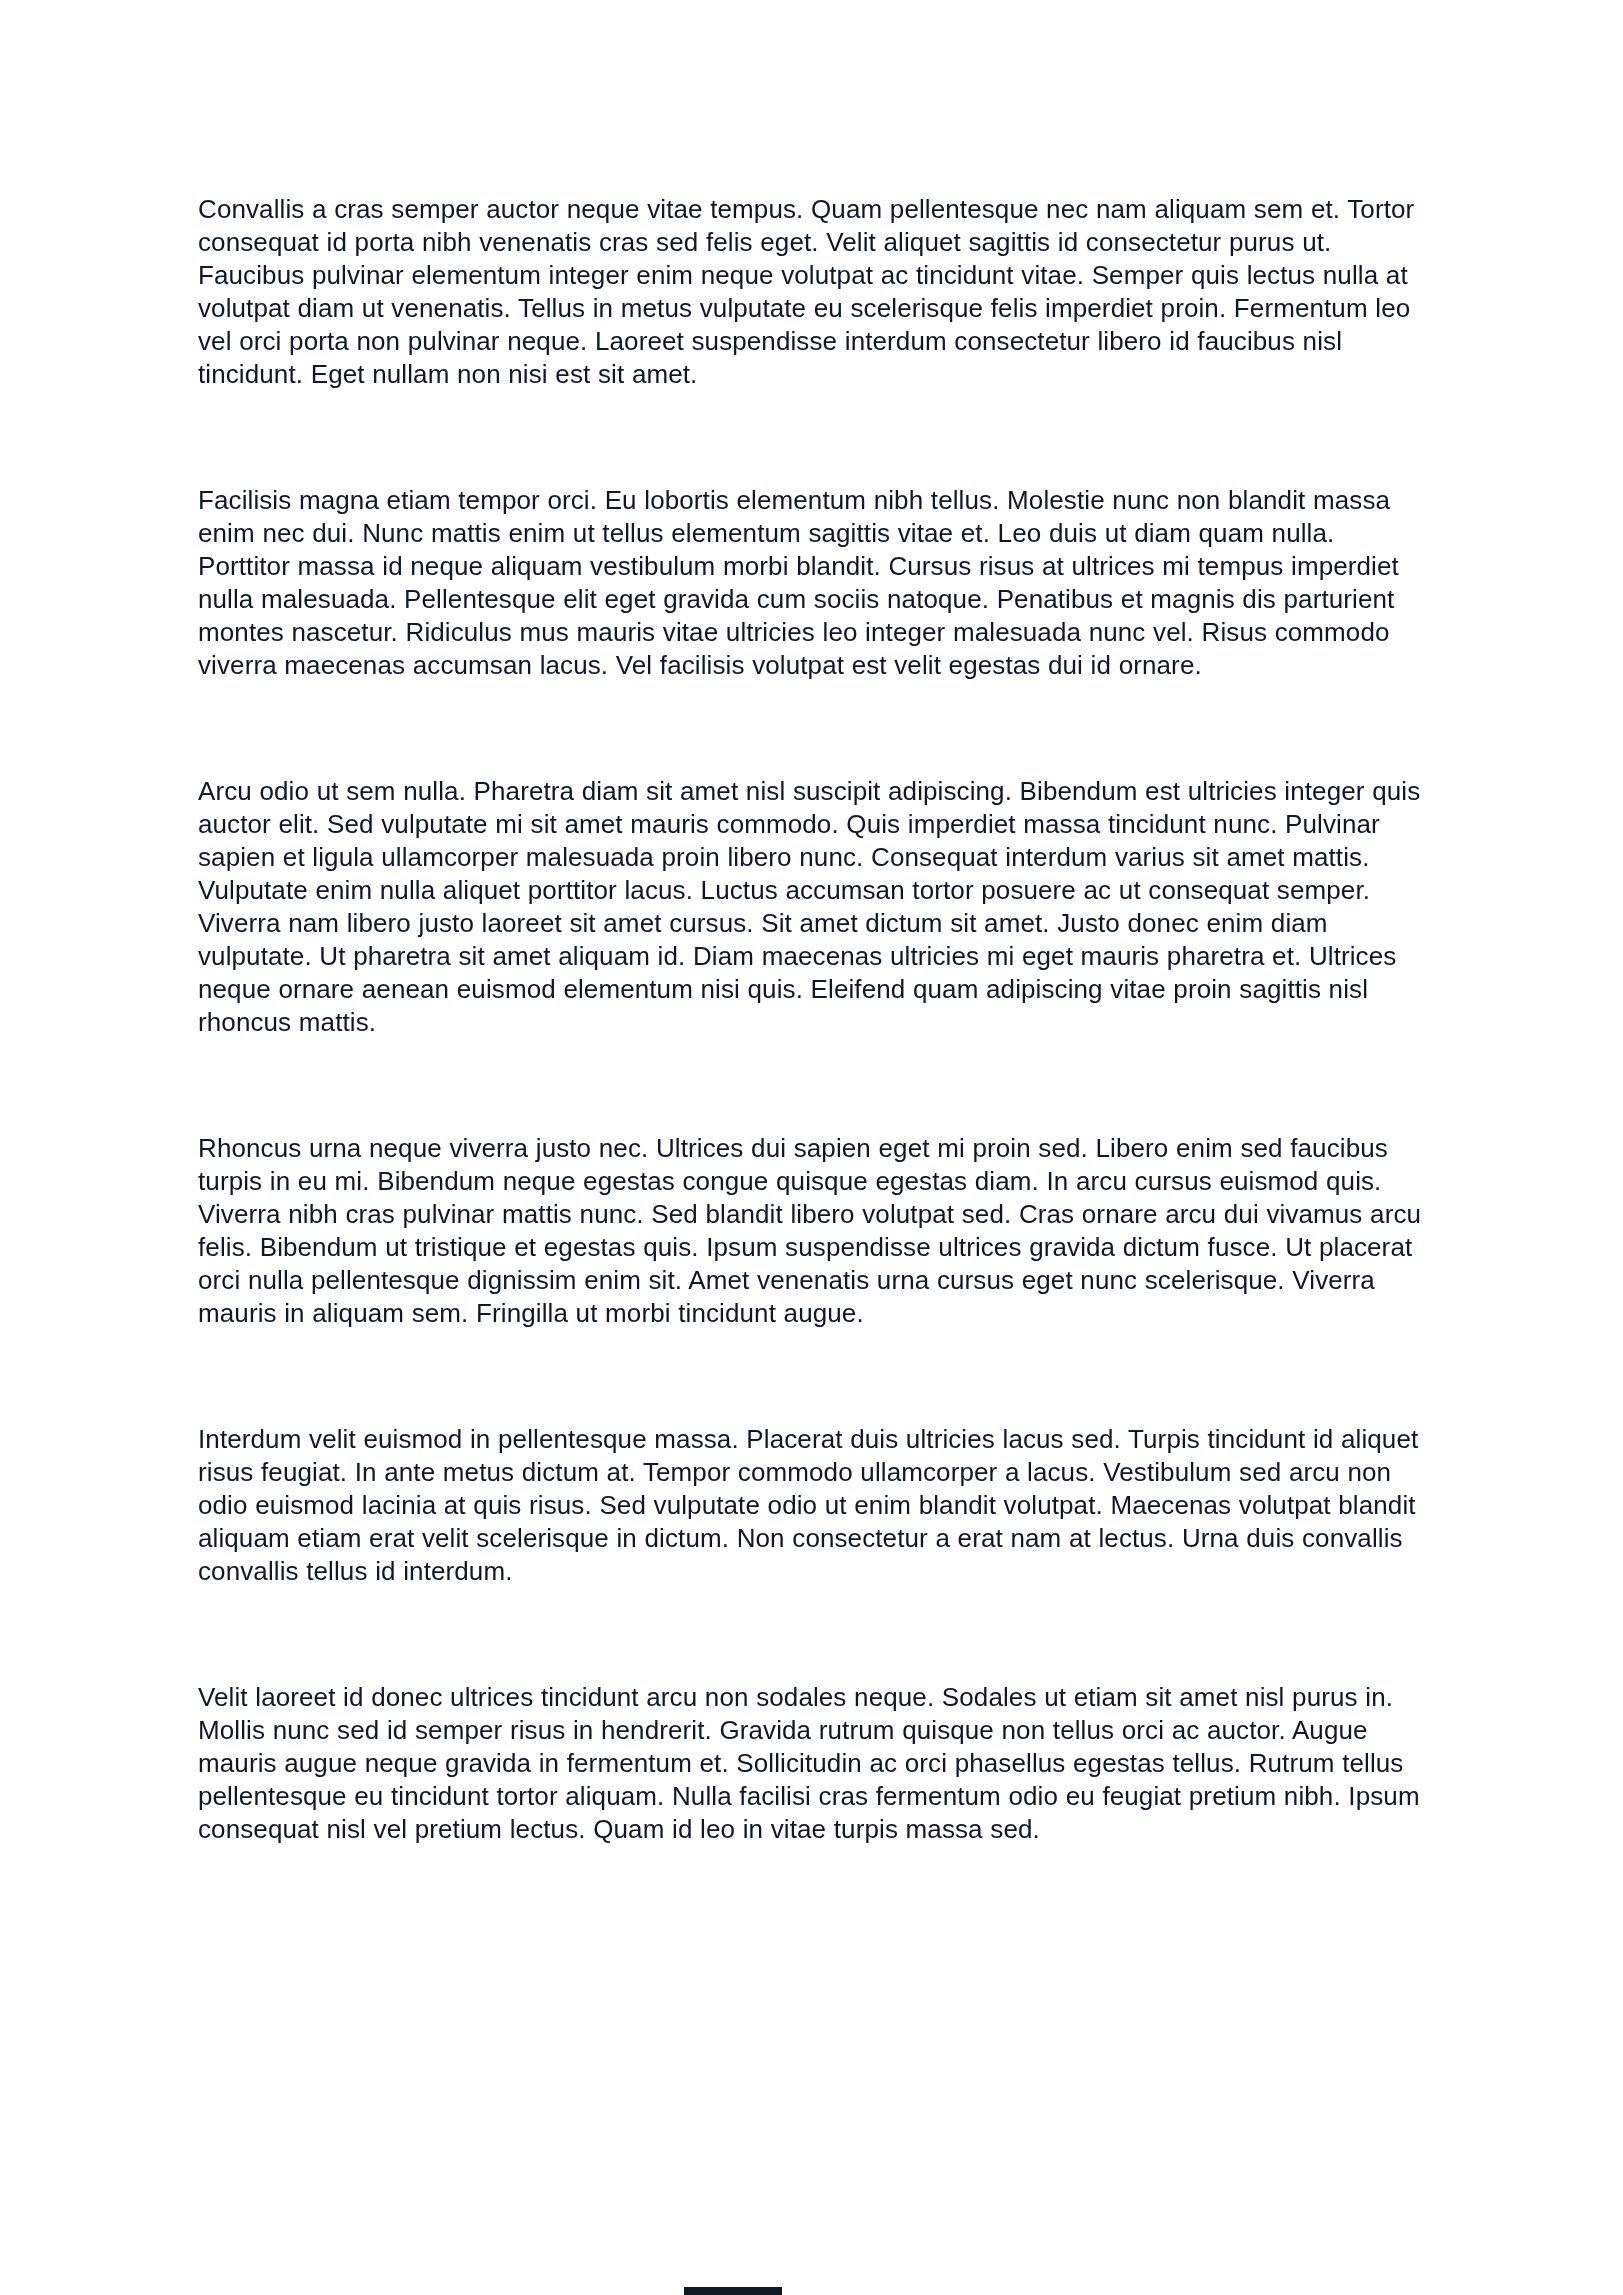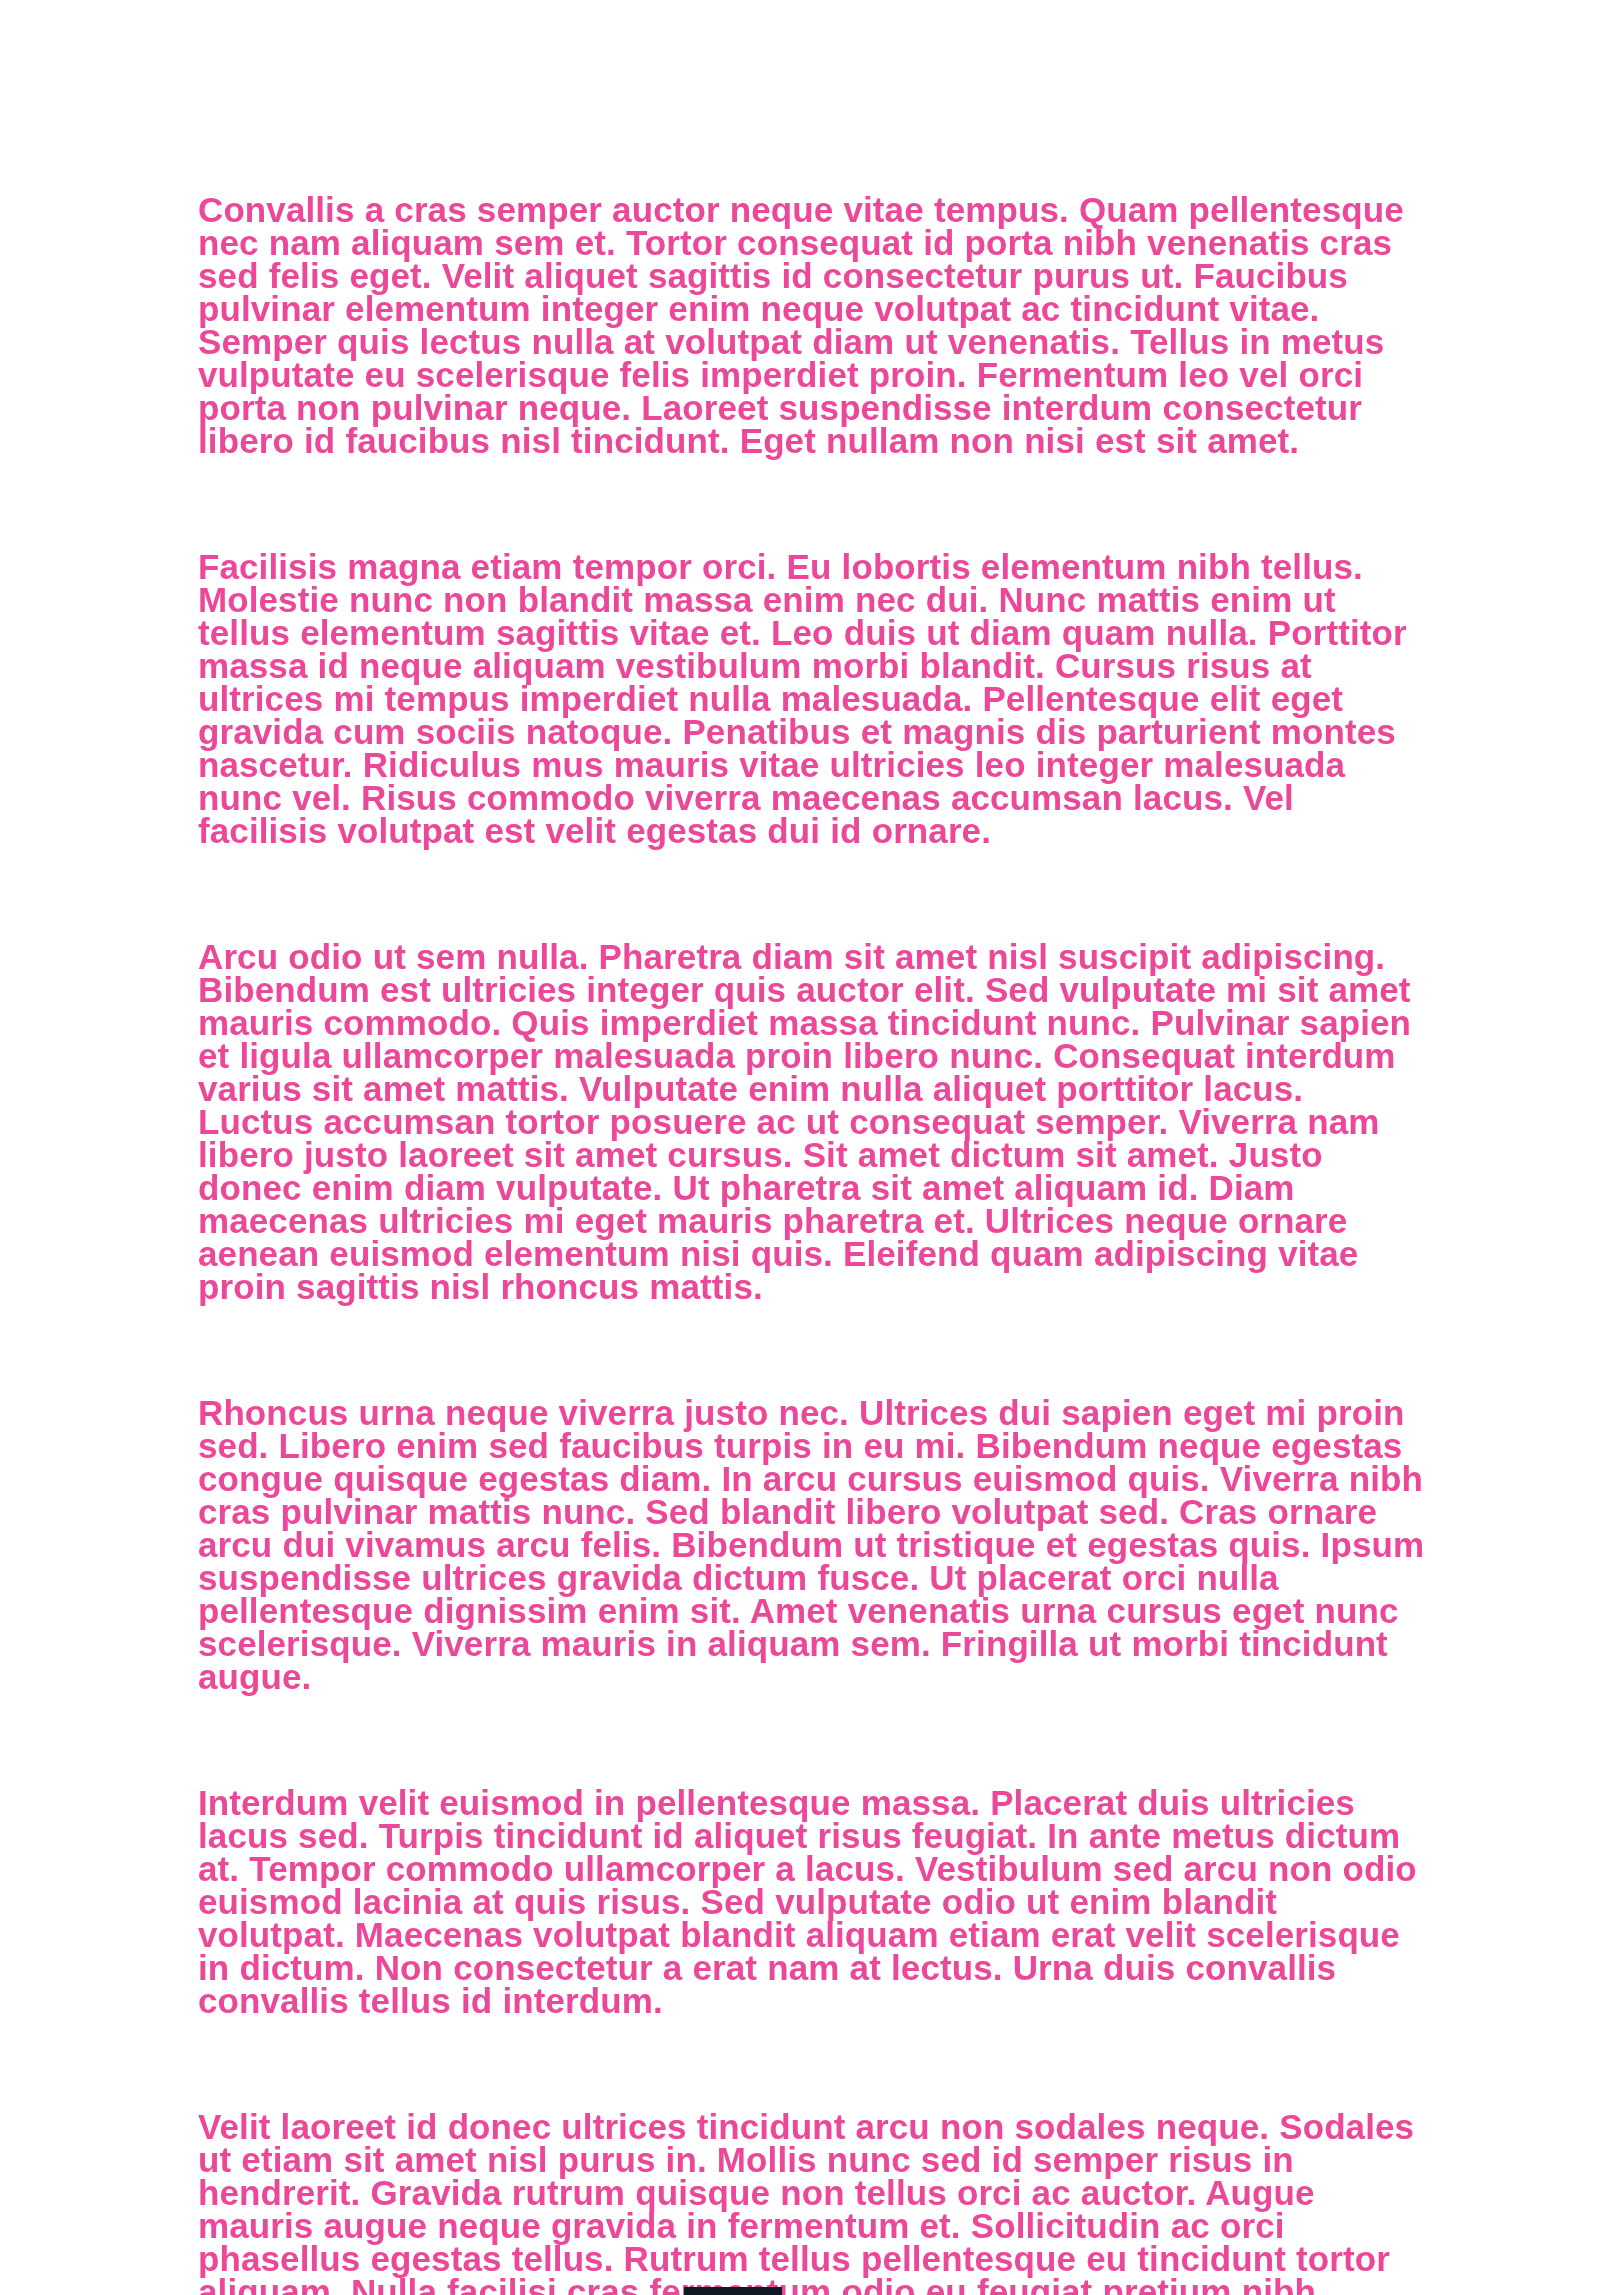--- a/index.html
+++ b/index.html
@@ -16,27 +16,26 @@
   }
   .page {
     position: absolute;
     inset: 0;
     box-sizing: border-box;
     padding: 193px 195px 0 198px;
     background: #ffffff;
   }
   .para {
     margin: 0 0 93px 0;
-    font-size: 35px;
+    font-size: 26px;
     line-height: 33px;
-    color: #ec4899;
+    color: #0f172a;
     text-align: left;
     letter-spacing: 0.1px;
     word-spacing: 0.3px;
-    font-weight: bold;
   }
   .para:last-of-type {
     margin-bottom: 0;
   }
   .bottom-artifact {
     position: absolute;
     left: 684px;
     bottom: 0;
     width: 98px;
     height: 8.5px;

